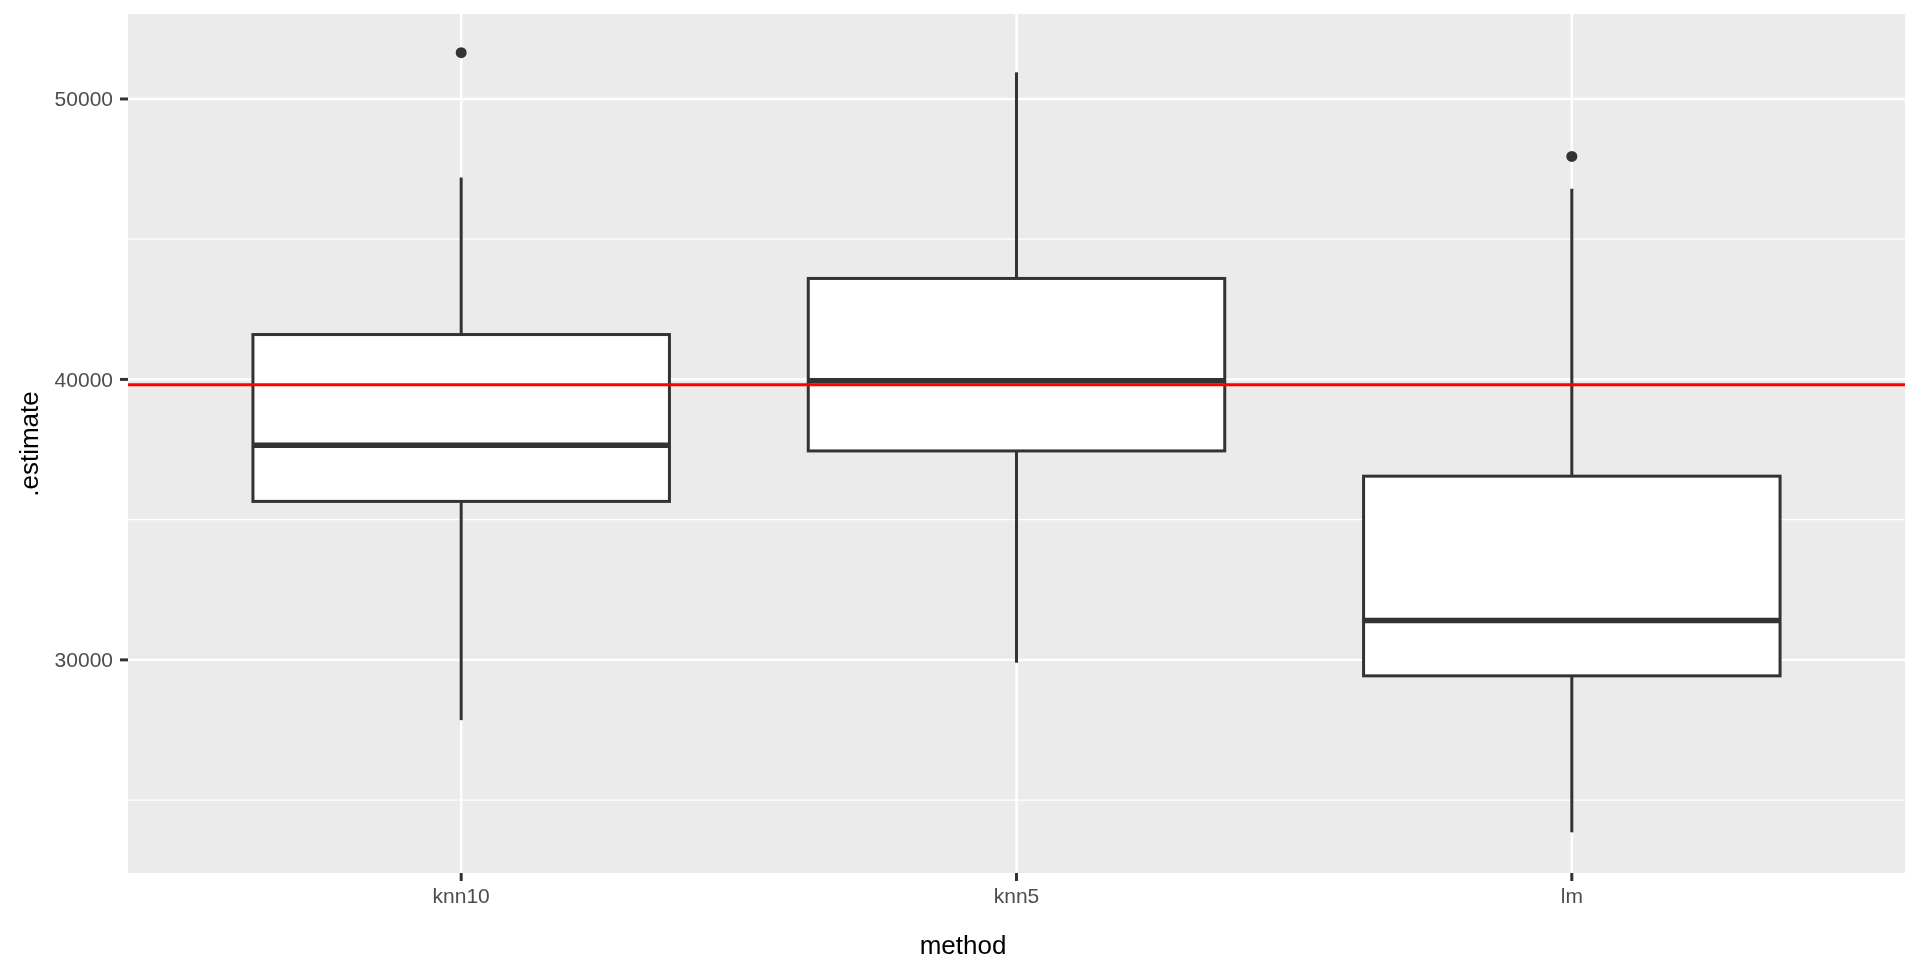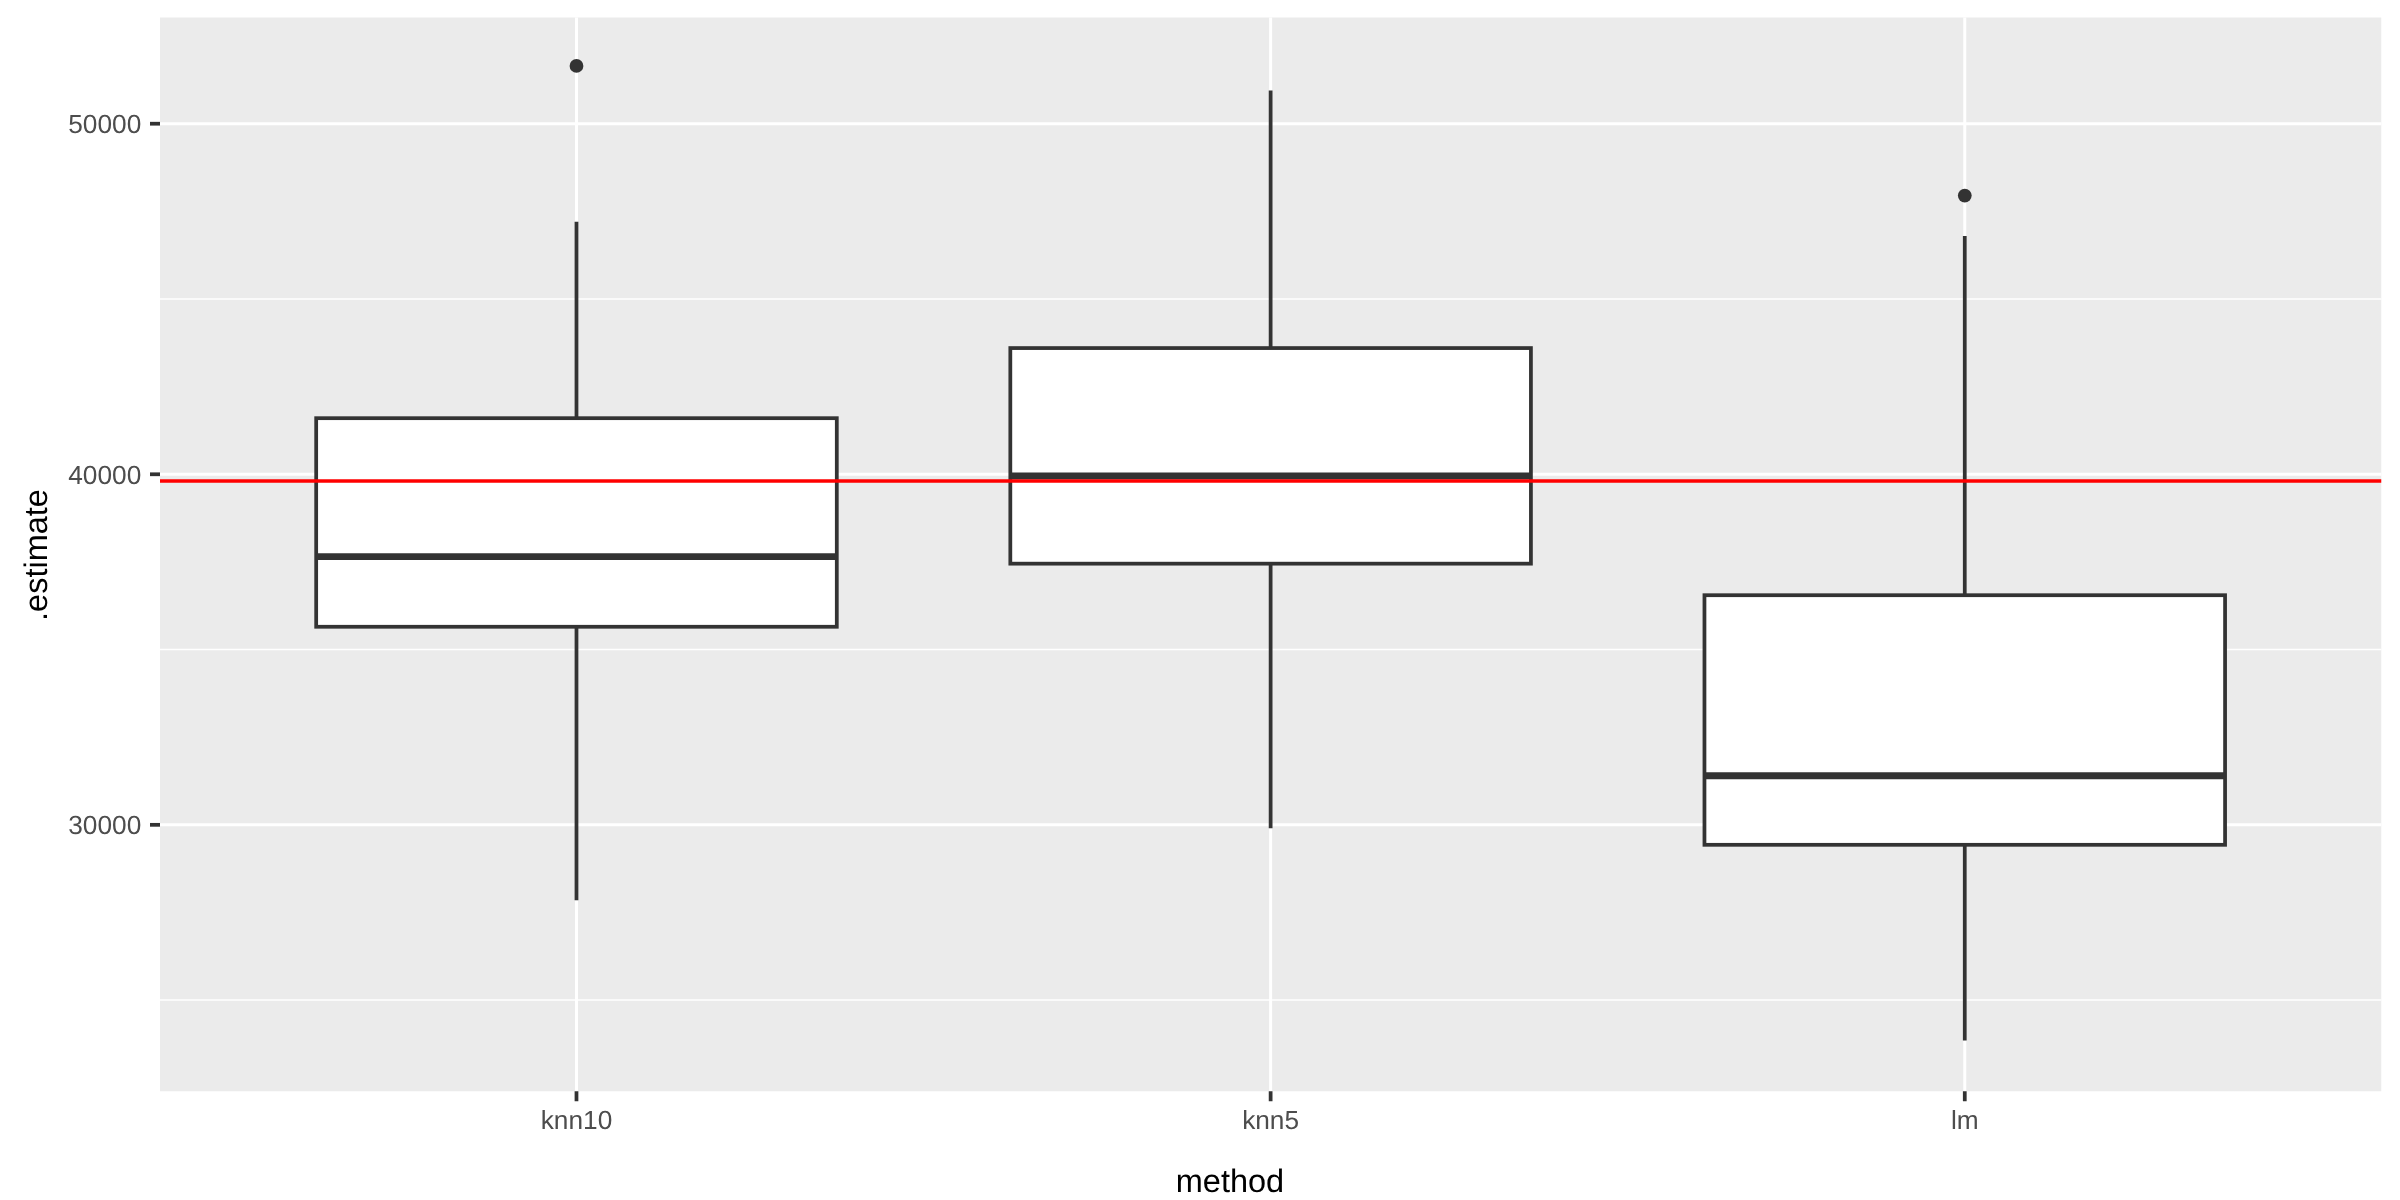--- a/index.html
+++ b/index.html
@@ -59,14 +59,14 @@
       <line x1="120" x2="128" y1="98.9745347698335" y2="98.9745347698335" stroke="#333333" stroke-width="3"></line>
       <text x="113" y="106.4745347698335" text-anchor="end" fill="#4D4D4D" font-size="21px" font-family="&quot;Liberation Sans&quot;, sans-serif" class="svg-tick-label">50000</text>
       <line x1="461.18749999999994" x2="461.18749999999994" y1="873" y2="881" stroke="#333333" stroke-width="3"></line>
       <text x="461.18749999999994" y="903" text-anchor="middle" fill="#4D4D4D" font-size="21px" font-family="&quot;Liberation Sans&quot;, sans-serif" class="svg-tick-label">knn10</text>
       <line x1="1016.5" x2="1016.5" y1="873" y2="881" stroke="#333333" stroke-width="3"></line>
       <text x="1016.5" y="903" text-anchor="middle" fill="#4D4D4D" font-size="21px" font-family="&quot;Liberation Sans&quot;, sans-serif" class="svg-tick-label">knn5</text>
       <line x1="1571.8125" x2="1571.8125" y1="873" y2="881" stroke="#333333" stroke-width="3"></line>
       <text x="1571.8125" y="903" text-anchor="middle" fill="#4D4D4D" font-size="21px" font-family="&quot;Liberation Sans&quot;, sans-serif" class="svg-tick-label">lm</text>
     </svg>
   <div class="axis-title y" id="ylab" style="left: 29px; top: 443.5px;">.estimate</div>
-  <div class="axis-title x" id="xlab" style="left: 984px; top: 945px;">method</div>
+  <div class="axis-title x" id="xlab" style="left: 963px; top: 945px;">method</div>
 </div>
 
 </body></html>

